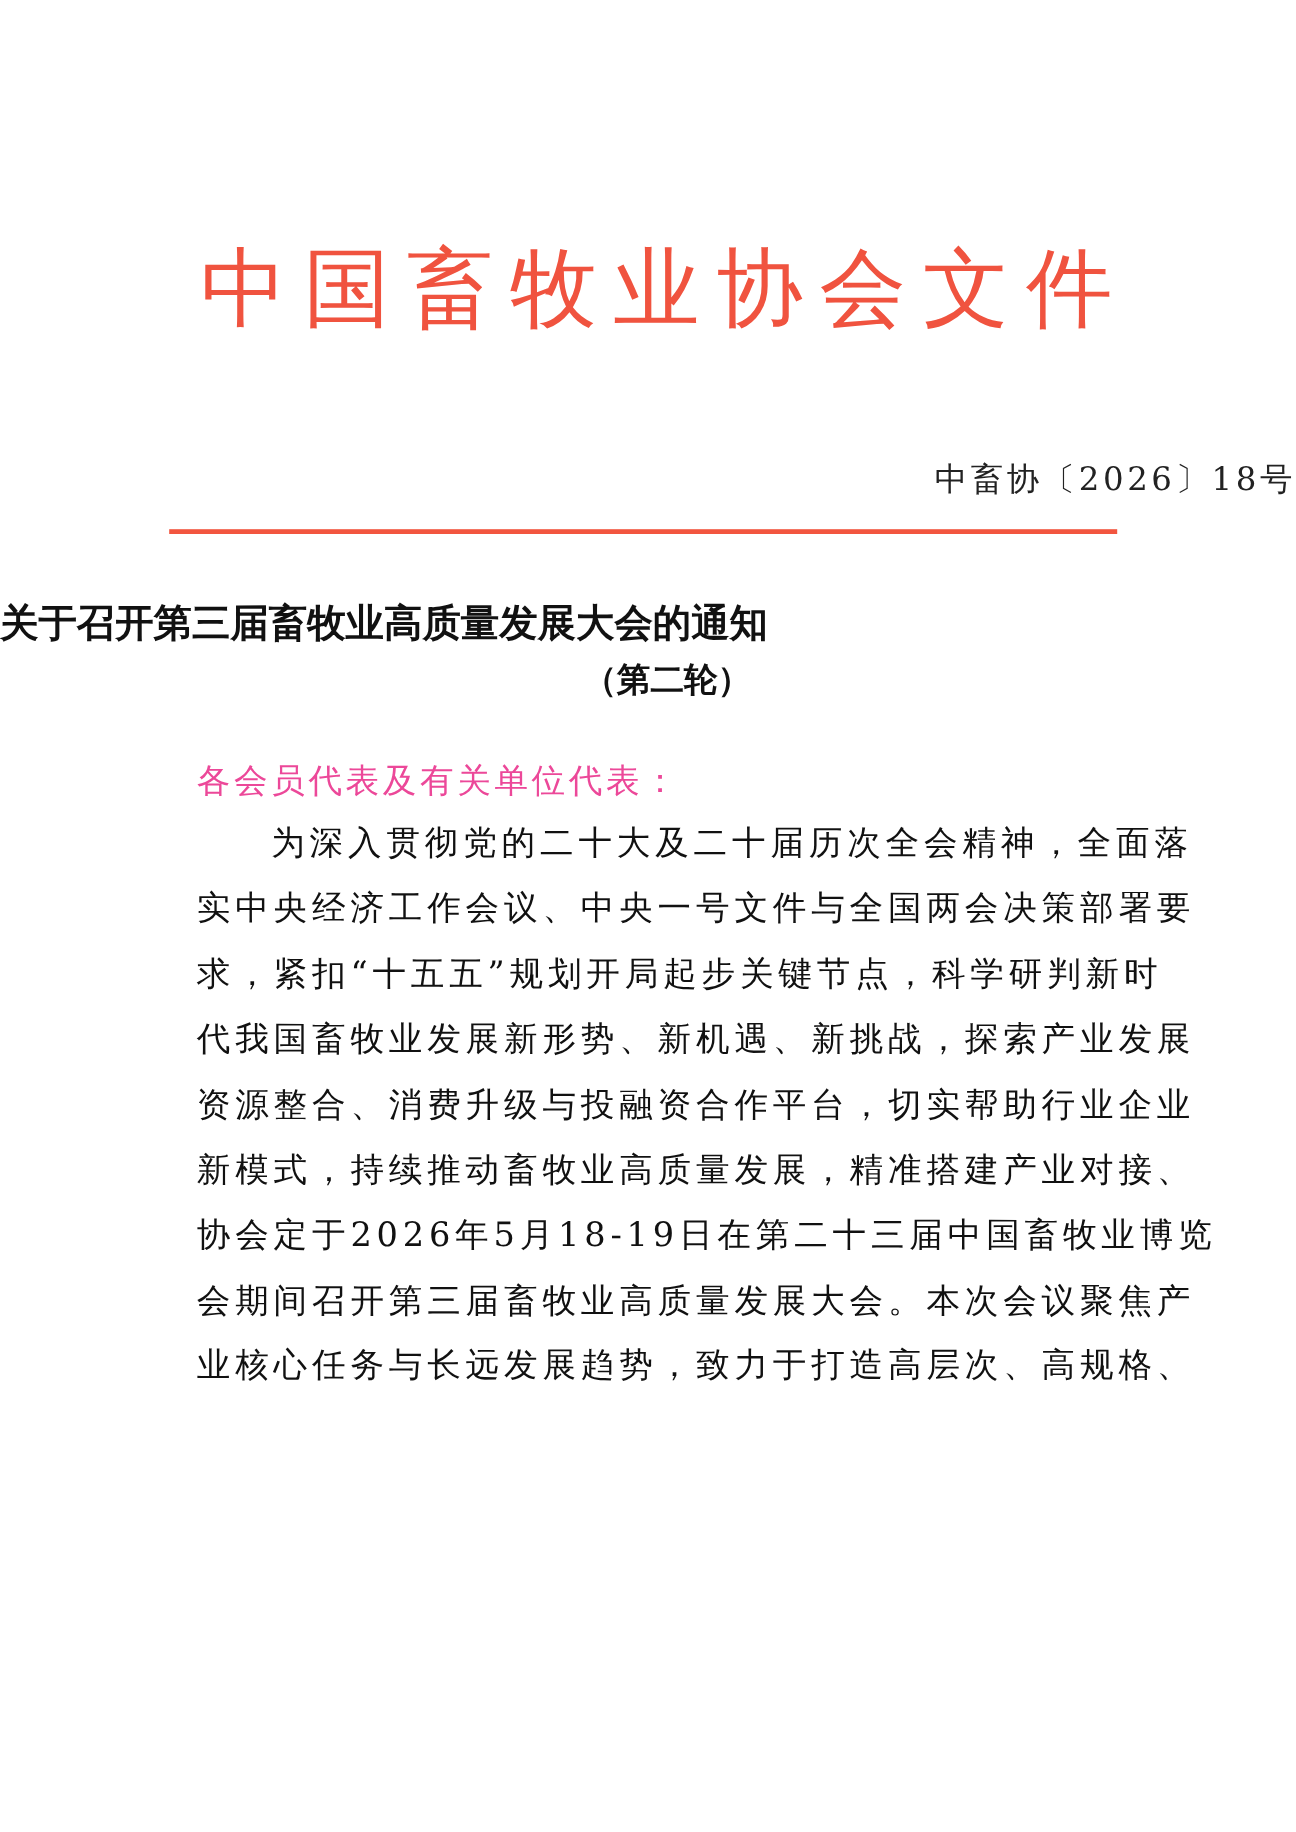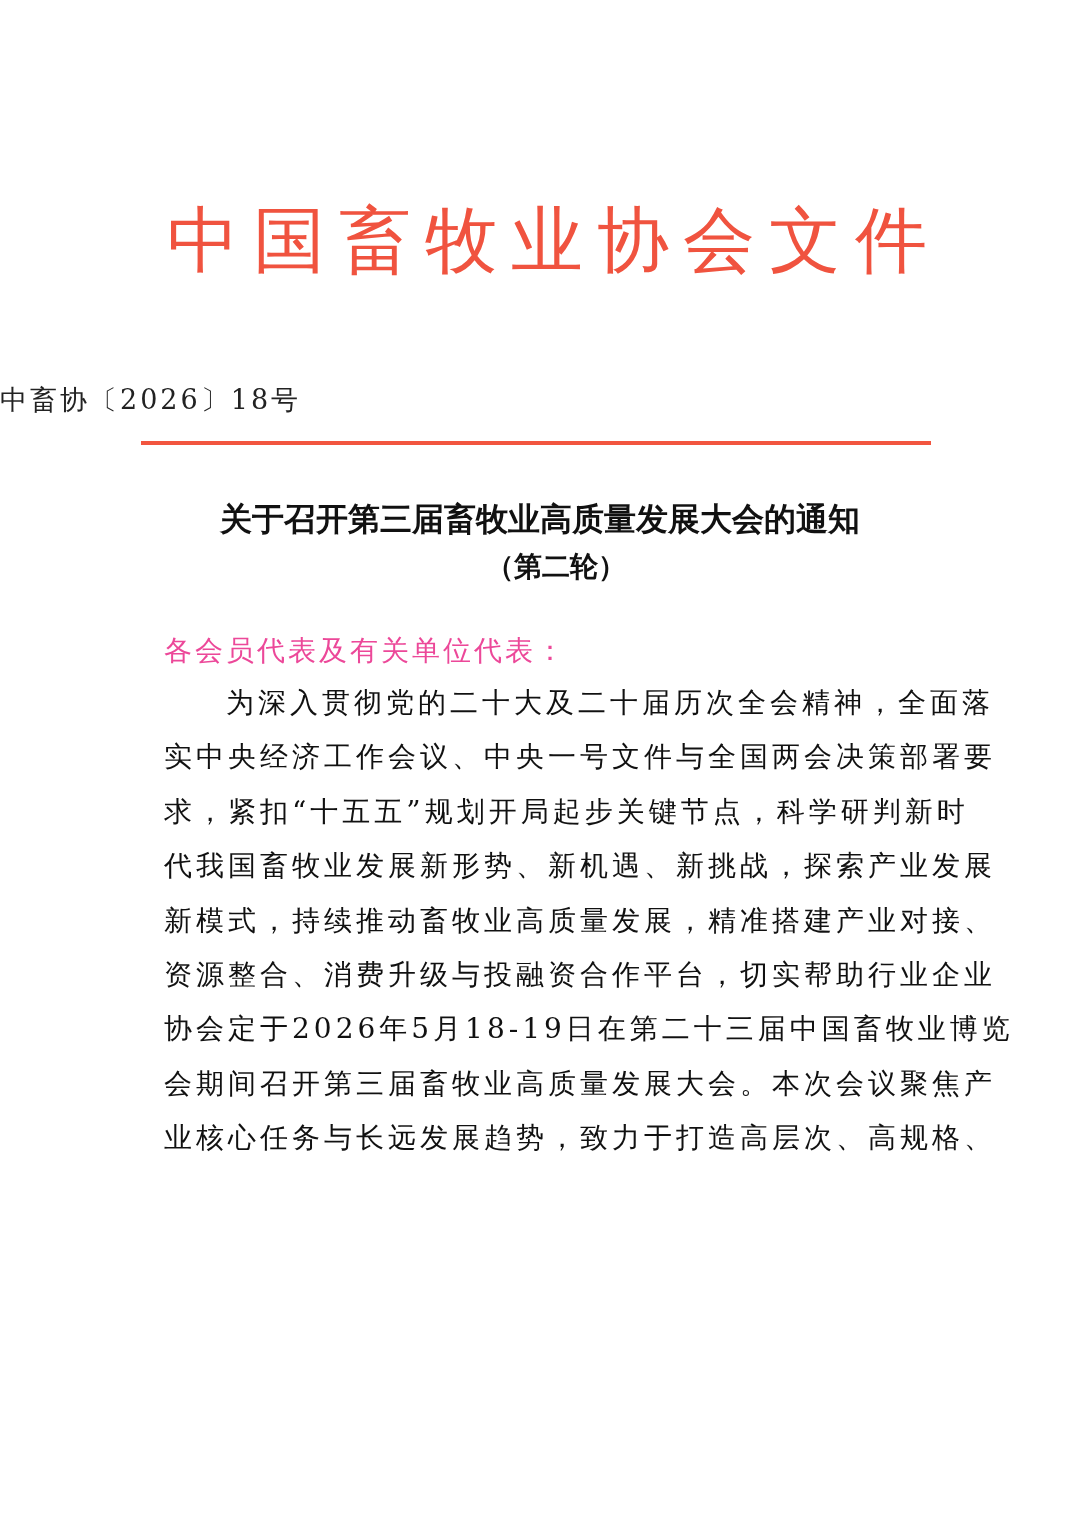--- a/index.html
+++ b/index.html
@@ -6,31 +6,31 @@
     body { width: 1080px; height: 1527px; position: relative; overflow: hidden; }
     .page { position: absolute; left: 0; top: 0; width: 1080px; height: 1527px; background: #ffffff; border-radius: 15px; }
     .masthead {
       position: absolute; left: 0; top: 190px; width: 1080px; height: 100px;
       text-align: center; color: #f0533f;
       font-family: "DejaVu Serif", "Liberation Serif", serif;
       font-size: 72px; line-height: 100px; letter-spacing: 14px; padding-left: 14px;
     }
     .docnum {
       position: absolute; left: 0; top: 378px; width: 1080px; height: 44px;
-      text-align: left; color: #222;
+      text-align: right; color: #222;
       font-family: "DejaVu Serif", "Liberation Serif", serif;
       font-size: 27px; line-height: 44px; letter-spacing: 3px;
     }
     .redline {
       position: absolute; left: 141px; top: 441px; width: 790px; height: 4px;
       background: #f2553f;
     }
     .title {
       position: absolute; left: 0; top: 494px; width: 1080px; height: 50px;
-      text-align: center; color: #111;
+      color: #111;
       font-family: "DejaVu Serif", "Liberation Serif", serif;
       font-weight: bold; font-size: 32px; line-height: 50px;
     }
     .subtitle {
       position: absolute; left: 0; top: 543px; width: 1080px; height: 48px;
       text-align: center; color: #111;
       font-family: "DejaVu Serif", "Liberation Serif", serif;
       font-weight: bold; font-size: 28px; line-height: 48px; margin-left: 16px;
     }
     .salutation {
@@ -59,19 +59,19 @@
   <div class="docnum">中畜协〔2026〕18号</div>
   <div class="redline"></div>
   <div class="title">关于召开第三届畜牧业高质量发展大会的通知</div>
   <div class="subtitle">（第二轮）</div>
   <div class="salutation">各会员代表及有关单位代表：</div>
   <div class="body-lines">
     <div class="line indent">为深入贯彻党的二十大及二十届历次全会精神，全面落</div>
     <div class="line">实中央经济工作会议、中央一号文件与全国两会决策部署要</div>
     <div class="line">求，紧扣“十五五”规划开局起步关键节点，科学研判新时</div>
     <div class="line">代我国畜牧业发展新形势、新机遇、新挑战，探索产业发展</div>
+    <div class="line">资源整合、消费升级与投融资合作平台，切实帮助行业企业</div>
     <div class="line">新模式，持续推动畜牧业高质量发展，精准搭建产业对接、</div>
-    <div class="line">资源整合、消费升级与投融资合作平台，切实帮助行业企业</div>
     <div class="line">协会定于2026年5月18-19日在第二十三届中国畜牧业博览</div>
     <div class="line">会期间召开第三届畜牧业高质量发展大会。本次会议聚焦产</div>
     <div class="line">业核心任务与长远发展趋势，致力于打造高层次、高规格、</div>
   </div>
 </div>
 
 </body></html>

